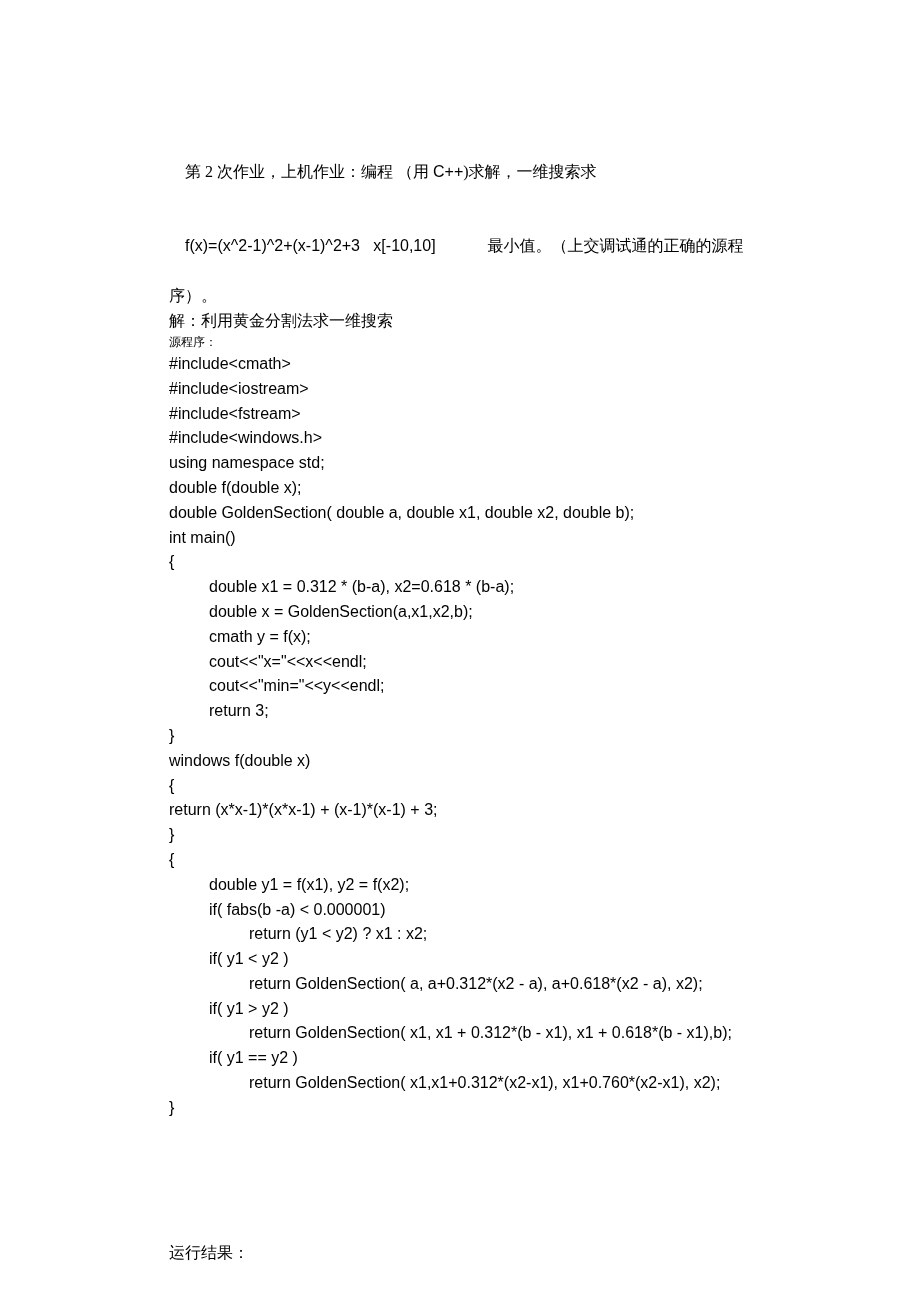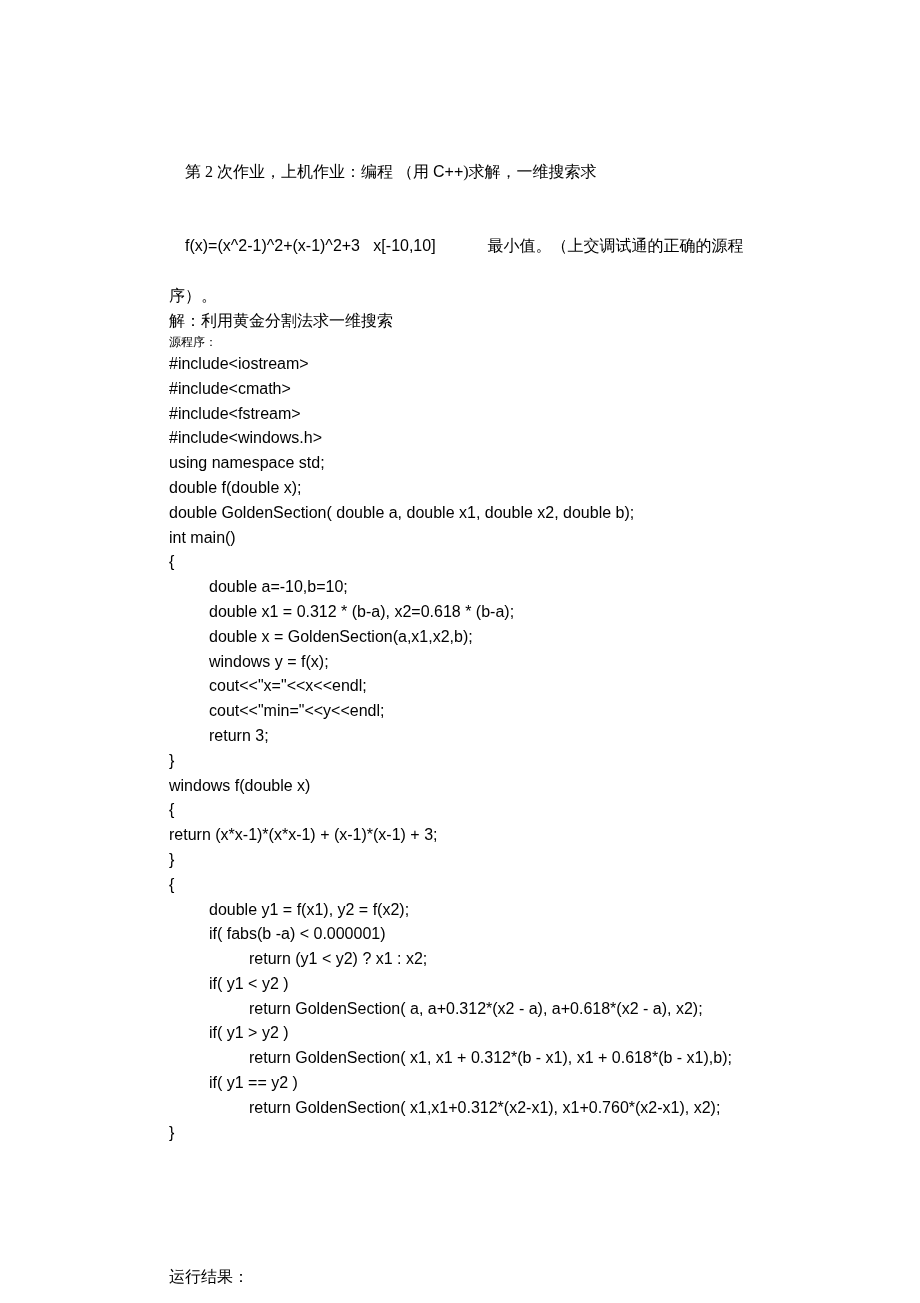--- a/index.html
+++ b/index.html
@@ -49,33 +49,32 @@
   </div>
 
   <div class="line">
     <span class="en">f(x)=(x^2-1)^2+(x-1)^2+3   x[-10,10]</span><span class="cn">             最小值。（上交调试通的正确的源程</span>
   </div>
 
   <div class="line cn">序）。</div>
   <div class="line cn">解：利用黄金分割法求一维搜索</div>
   <div class="line cn small">源程序：</div>
 
+  <div class="line code">#include&lt;cmath&gt;</div>
   <div class="line code">#include&lt;iostream&gt;</div>
-  <div class="line code">#include&lt;cmath&gt;</div>
   <div class="line code">#include&lt;fstream&gt;</div>
   <div class="line code">#include&lt;windows.h&gt;</div>
   <div class="line code">using namespace std;</div>
   <div class="line code">double f(double x);</div>
   <div class="line code">double GoldenSection( double a, double x1, double x2, double b);</div>
   <div class="line code">int main()</div>
   <div class="line code">{</div>
-  <div class="line code indent1">double a=-10,b=10;</div>
   <div class="line code indent1">double x1 = 0.312 * (b-a), x2=0.618 * (b-a);</div>
   <div class="line code indent1">double x = GoldenSection(a,x1,x2,b);</div>
-  <div class="line code indent1">windows y = f(x);</div>
+  <div class="line code indent1">cmath y = f(x);</div>
   <div class="line code indent1">cout&lt;&lt;"x="&lt;&lt;x&lt;&lt;endl;</div>
   <div class="line code indent1">cout&lt;&lt;"min="&lt;&lt;y&lt;&lt;endl;</div>
   <div class="line code indent1">return 3;</div>
   <div class="line code">}</div>
   <div class="line code">windows f(double x)</div>
   <div class="line code">{</div>
   <div class="line code">return (x*x-1)*(x*x-1) + (x-1)*(x-1) + 3;</div>
   <div class="line code">}</div>
   <div class="line code">{</div>
   <div class="line code indent1">double y1 = f(x1), y2 = f(x2);</div>

